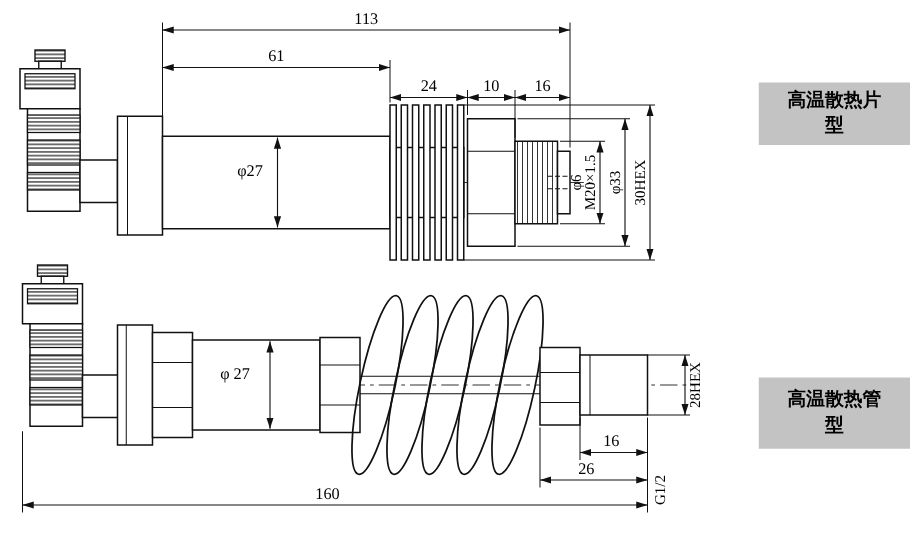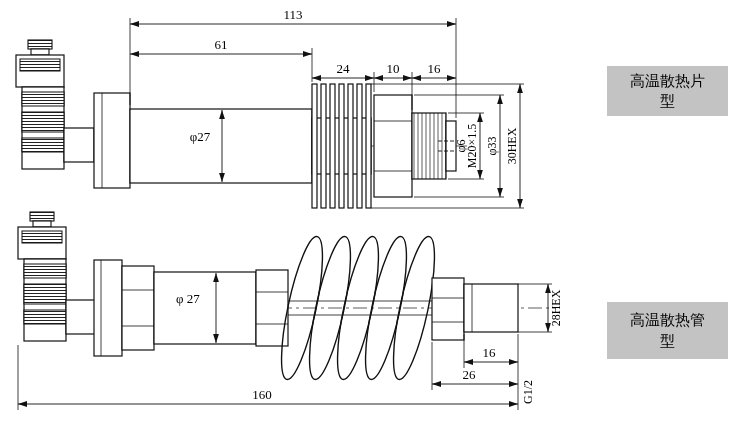--- a/index.html
+++ b/index.html
@@ -7,21 +7,21 @@
           font-family:"Liberation Sans",sans-serif;}
   svg{position:absolute;left:0;top:0;}
   .ol{fill:#fff;stroke:#111;stroke-width:1.2;}
   .thin{stroke:#111;stroke-width:0.8;fill:none;}
   .cl{stroke:#333;stroke-width:0.8;fill:none;stroke-dasharray:14 4 3 4;}
   .dash{stroke:#111;stroke-width:0.9;fill:none;stroke-dasharray:4 2;}
   .dim{stroke:#111;stroke-width:0.9;fill:none;}
   text.dtx{font-family:"Liberation Serif",serif;font-size:13px;fill:#000;text-anchor:middle;}
   text.dts{font-family:"Liberation Serif",serif;font-size:12px;fill:#000;text-anchor:middle;}
   .label-box{position:absolute;background:#c3c3c3;display:flex;align-items:center;justify-content:center;
-             text-align:center;font-weight:normal;font-size:15px;line-height:1.35;color:#000;}
+             text-align:center;font-weight:bold;font-size:15px;line-height:1.35;color:#000;}
   .label-box span{display:block;width:82px;margin:0 auto;}
 </style>
 </head>
 <body>
 
 <div class="canvas">
 
 <svg width="731" height="432" viewBox="0 0 731 432">
   <defs>
     <pattern id="ribs" width="6" height="3" patternUnits="userSpaceOnUse">

